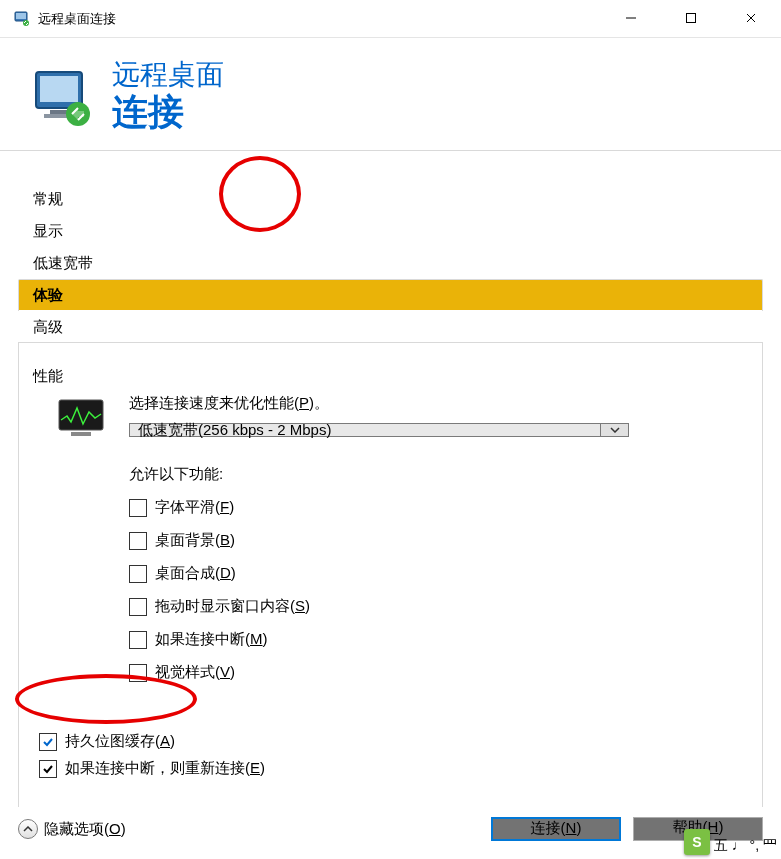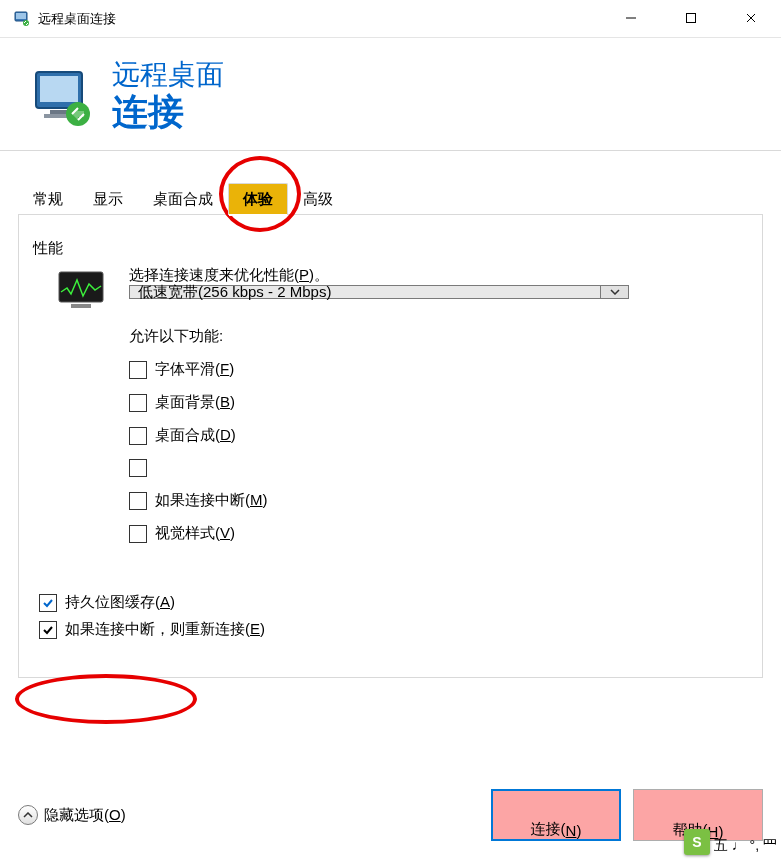--- a/index.html
+++ b/index.html
@@ -51,20 +51,21 @@
       font-size: 36px; color: #0066cc; font-weight: 700; line-height: 1;
     }
 
     .content {
       padding: 0 18px;
     }
     .tabs {
       display: flex;
       margin-top: 32px;
       position: relative;
+      flex-direction: column;
     }
     .tab {
       padding: 6px 14px;
       font-size: 15px;
       border: 1px solid transparent;
       border-bottom: none;
       cursor: default;
       position: relative;
       z-index: 1;
     }
@@ -108,21 +109,21 @@
       display: flex;
       align-items: flex-start;
       margin-left: 30px;
     }
     .perf-icon {
       width: 48px; height: 40px;
       margin-right: 24px;
       margin-top: 4px;
     }
     .perf-body { flex: 1; padding-right: 30px; }
-    .perf-desc { font-size: 15px; margin-bottom: 0; }
+    .perf-desc { font-size: 15px; margin-bottom: 10px; }
     .underline { text-decoration: underline; }
 
     .combo {
       display: flex;
       border: 1px solid #7a7a7a;
       background: #e8e8e8;
       height: 14px;
       align-items: stretch;
       width: 100%;
       max-width: 500px;
@@ -184,26 +185,26 @@
     .circle-up {
       width: 20px; height: 20px;
       border: 1px solid #7a7a7a;
       border-radius: 50%;
       display: flex; align-items: center; justify-content: center;
       background: linear-gradient(#fff,#e0e0e0);
     }
     .spacer { flex: 1; }
     .dlg-btn {
       min-width: 130px;
-      height: 52px;
+      height: 24px;
       border: 1px solid #adadad;
-      background: #fca5a5;
+      background: #737373;
       margin-left: 12px;
       font-size: 15px;
-      display: flex; align-items: flex-end; justify-content: center;
+      display: flex; align-items: flex-start; justify-content: center;
     }
     .dlg-btn.primary {
       border: 2px solid #0078d7;
     }
 
     
     .anno {
       position: absolute;
       border: 4px solid #e60000;
       border-radius: 50%;
@@ -286,21 +287,21 @@
     <div class="line1">远程桌面</div>
     <div class="line2">连接</div>
   </div>
 </div>
 
 <div class="content">
 
   <div class="tabs">
     <div class="tab">常规</div>
     <div class="tab">显示</div>
-    <div class="tab">桌面合成</div>
+    <div class="tab">低速宽带</div>
     <div class="tab active">体验</div>
     <div class="tab">高级</div>
   </div>
 
   <div class="panel">
     <div class="groupbox">
       <div class="group-label">性能</div>
 
       <div class="perf-row">
         <div class="perf-icon">
@@ -333,20 +334,21 @@
             <div class="cb-row">
               <span class="checkbox"></span>
               <span><span>桌面背景(</span><span class="underline">B</span><span>)</span></span>
             </div>
             <div class="cb-row">
               <span class="checkbox"></span>
               <span><span>桌面合成(</span><span class="underline">D</span><span>)</span></span>
             </div>
             <div class="cb-row">
               <span class="checkbox"></span>
+              <span><span>拖动时显示窗口内容(</span><span class="underline">S</span><span>)</span></span>
             </div>
             <div class="cb-row">
               <span class="checkbox"></span>
               <span><span>如果连接中断(</span><span class="underline">M</span><span>)</span></span>
             </div>
             <div class="cb-row">
               <span class="checkbox"></span>
               <span><span>视觉样式(</span><span class="underline">V</span><span>)</span></span>
             </div>
           </div>

